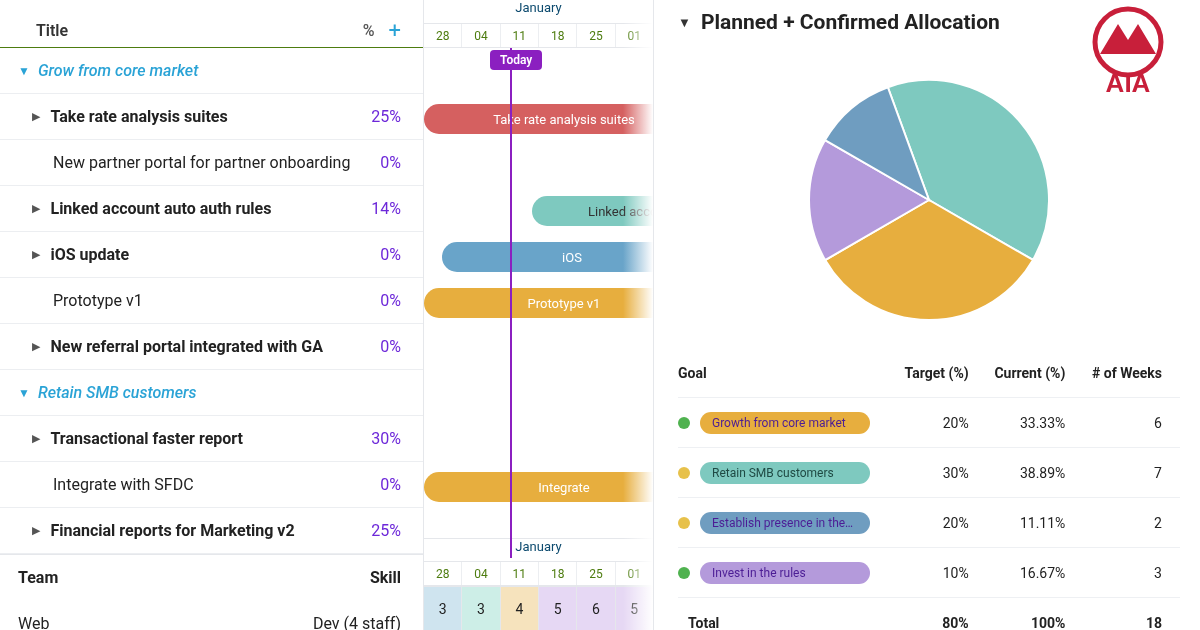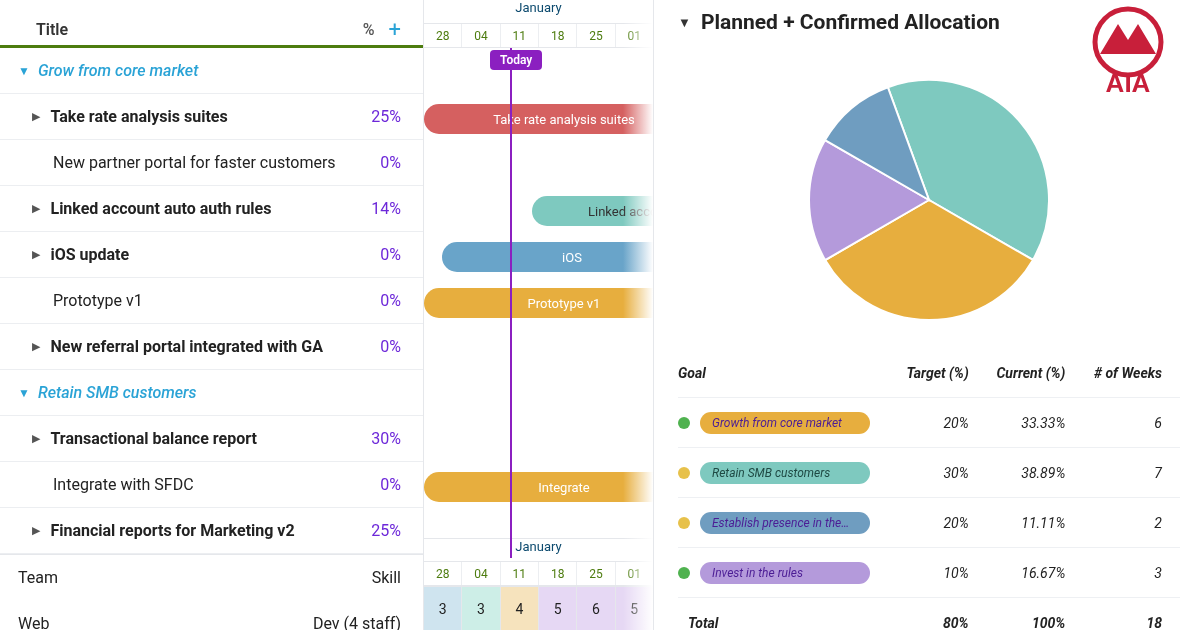--- a/index.html
+++ b/index.html
@@ -5,39 +5,39 @@
   * { box-sizing: border-box; margin: 0; padding: 0; }
   html, body { width: 1200px; height: 630px; font-family: -apple-system, "Segoe UI", Roboto, Arial, sans-serif; color: #222; overflow: hidden; }
   body { display: flex; position: relative; background: #fff; }
 
   
   .left {
     width: 424px; border-right: 1px solid #e5e7eb; position: relative;
   }
   .left-head {
     display: flex; align-items: center; height: 48px; padding: 13px 22px 0 36px;
-    border-bottom: 3px solid #4d7c0f; font-weight: 600; color: #333;
+    border-bottom: 1px solid #4d7c0f; font-weight: 600; color: #333;
   }
   .left-head .pct { margin-left: auto; color: #555; font-weight: 500; }
   .left-head .plus { color: #2aa3d6; font-size: 22px; font-weight: 400; margin-left: 14px; cursor: pointer; }
   .group-row, .task-row, .group-row2 {
     display: flex; align-items: center; height: 46px;
     border-bottom: 1px solid #eceef1; padding: 0 22px 0 18px;
   }
   .group-row .chev, .group-row2 .chev { color: #2aa3d6; font-size: 12px; margin-right: 8px; }
   .group-row .title, .group-row2 .title { color: #2aa3d6; font-style: italic; font-weight: 500; }
   .task-row { padding-left: 32px; }
   .task-row .caret { color: #555; font-size: 11px; margin-right: 10px; }
   .task-row .nocaret { width: 11px; margin-right: 10px; }
   .task-row .title { font-weight: 400; color: #222; }
   .task-row.bold .title { font-weight: 700; }
   .task-row .pct { margin-left: auto; color: #6d28d9; }
   .team-head {
     display:flex; align-items:center; height: 46px; padding: 0 22px 0 18px;
-    font-weight: 400; border-top: 1px solid #e5e7eb;
+    font-weight: 700; border-top: 1px solid #e5e7eb;
   }
   .team-head .skill { margin-left: auto; }
   .team-row { display:flex; align-items:center; height: 46px; padding: 0 22px 0 18px; }
   .team-row .skill { margin-left: auto; }
 
   
   .timeline {
     width: 230px; position: relative; overflow: hidden;
     border-right: 1px solid #e5e7eb;
   }
@@ -70,21 +70,21 @@
   .c-vio  { background:#e6d8f4; }
 
   
   .right { flex:1; padding: 10px 20px 0 24px; position:relative; }
   .alloc-title { display:flex; align-items:center; gap:10px; font-size:21px; font-weight:700; margin-bottom: 10px; }
   .alloc-title .chev { color:#333; font-size:13px; }
   .pie-wrap { display:flex; justify-content:center; padding: 26px 0 18px 0; }
   .alloc-table { width: 100%; font-size:14px; }
   .alloc-hrow, .alloc-row, .alloc-trow {
     display:grid; grid-template-columns: 22px 190px 1fr 1fr 1fr;
-    align-items:center; height: 50px; border-bottom: 1px solid #eef0f3; font-style: italic;
+    align-items:center; height: 50px; border-bottom: 1px solid #eef0f3;
   }
   .alloc-hrow { font-weight:700; color:#222; }
   .alloc-hrow .c1 { grid-column: 1 / span 2; }
   .dot { width:12px; height:12px; border-radius:50%; }
   .d-grn { background:#4fb24f; }
   .d-yel { background:#e7c14a; }
   .pill { border-radius: 12px; font-size: 12px; padding: 4px 12px; color:#4c1d95; display:inline-block; max-width: 170px; white-space:nowrap; overflow:hidden; text-overflow:ellipsis; }
   .p-ambr { background:#e7ae3e; }
   .p-teal { background:#7ec9bf; color:#1f4a44; }
   .p-blue { background:#6f9dc0; }
@@ -117,21 +117,21 @@
     <span class="chev">▼</span>
     <span class="title">Grow from core market</span>
   </div>
   <div class="task-row bold">
       <span class="caret">▶</span>
       <span class="title">Take rate analysis suites</span>
       <span class="pct">25%</span>
     </div>
   <div class="task-row">
       <span class="nocaret"></span>
-      <span class="title">New partner portal for faster customers</span>
+      <span class="title">New partner portal for partner onboarding</span>
       <span class="pct">0%</span>
     </div>
   <div class="task-row bold">
       <span class="caret">▶</span>
       <span class="title">Linked account auto auth rules</span>
       <span class="pct">14%</span>
     </div>
   <div class="task-row bold">
       <span class="caret">▶</span>
       <span class="title">iOS update</span>
@@ -147,21 +147,21 @@
       <span class="title">New referral portal integrated with GA</span>
       <span class="pct">0%</span>
     </div>
 
   <div class="group-row2">
     <span class="chev">▼</span>
     <span class="title">Retain SMB customers</span>
   </div>
   <div class="task-row bold">
       <span class="caret">▶</span>
-      <span class="title">Transactional balance report</span>
+      <span class="title">Transactional faster report</span>
       <span class="pct">30%</span>
     </div>
   <div class="task-row">
       <span class="nocaret"></span>
       <span class="title">Integrate with SFDC</span>
       <span class="pct">0%</span>
     </div>
   <div class="task-row bold">
       <span class="caret">▶</span>
       <span class="title">Financial reports for Marketing v2</span>

